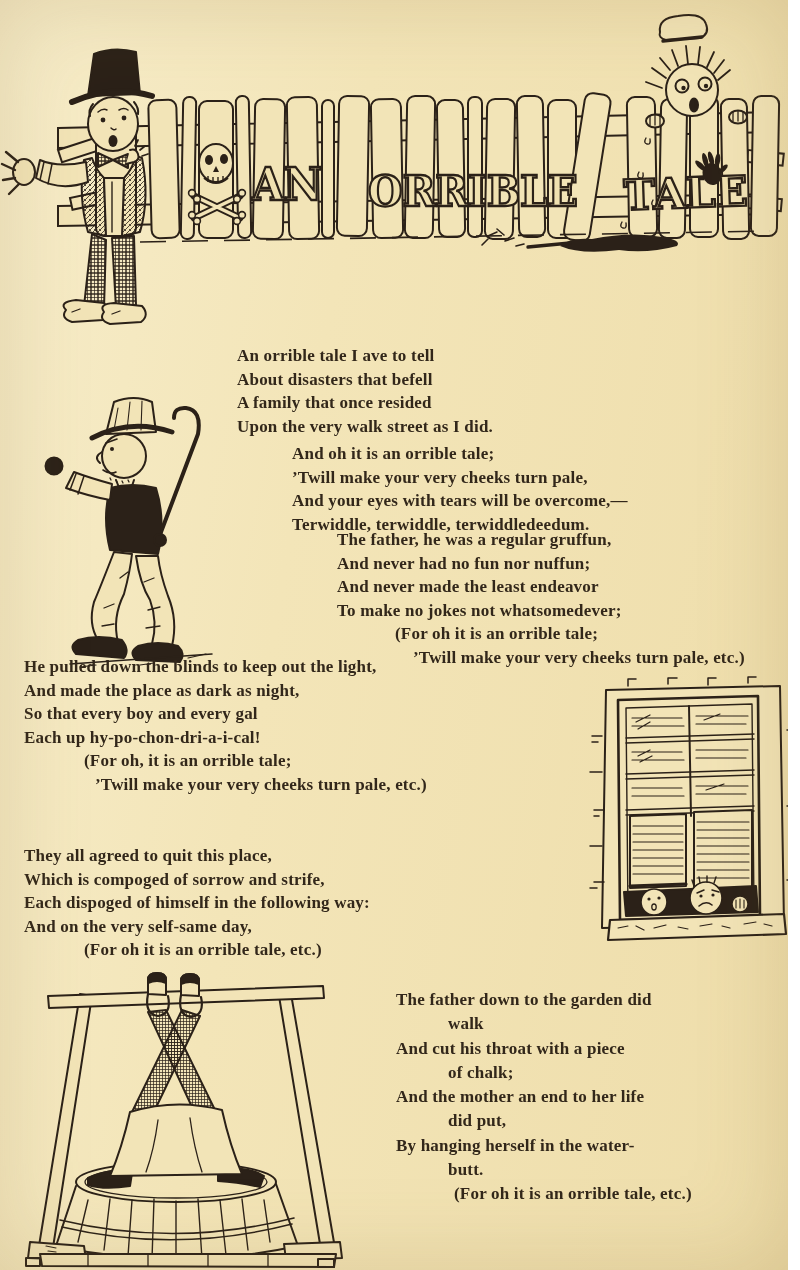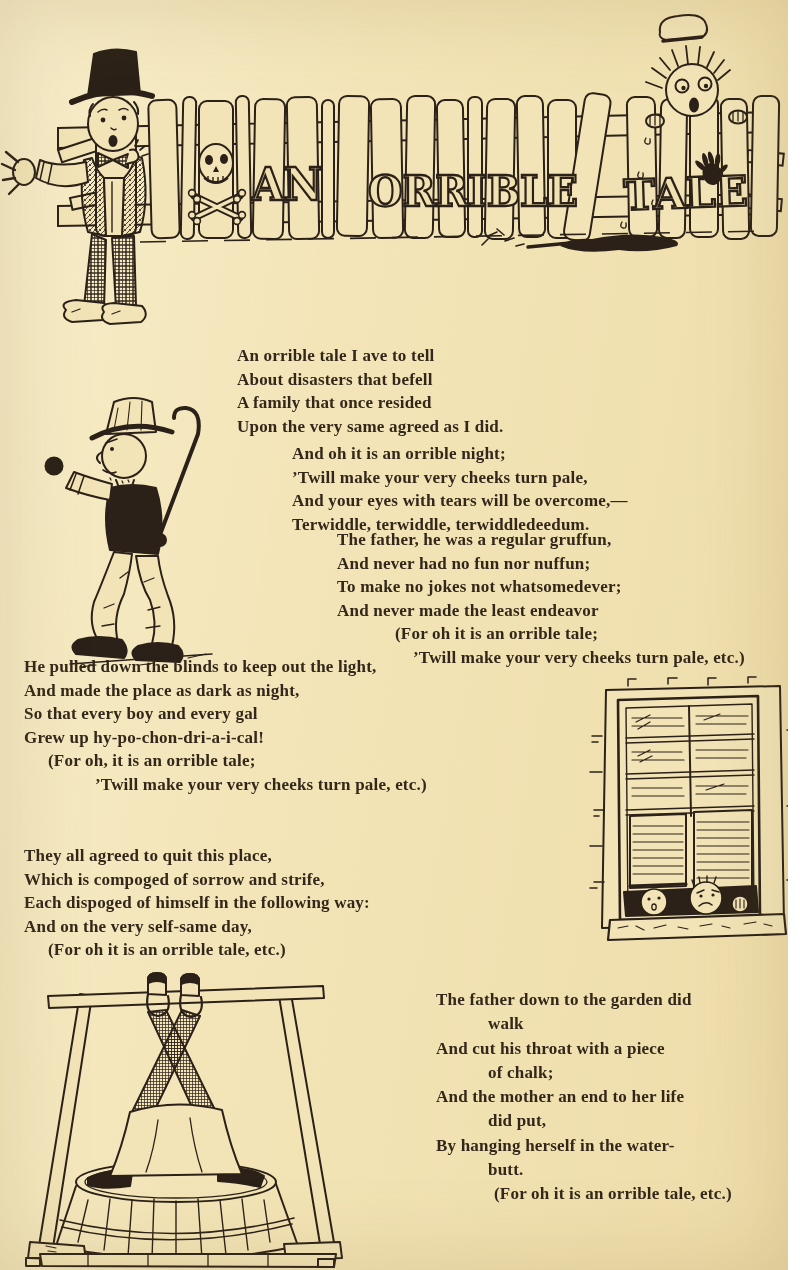--- a/index.html
+++ b/index.html
@@ -13,22 +13,22 @@
   .page::after{
     content:""; position:absolute; inset:0; pointer-events:none;
     box-shadow:inset 0 0 90px rgba(140,108,48,.22);
   }
   .illus { position:absolute; }
   .illus svg { display:block; }
   .stanza {
     position:absolute; font-size:17px; font-weight:bold;
     line-height:23.6px; letter-spacing:.2px; white-space:nowrap;
   }
-  .stanza.s6 { line-height:24.3px;margin-left:40px; }
-  .ind52{margin-left:52px}.ind58{margin-left:58px}.ind60{margin-left:24px}
+  .stanza.s6 { line-height:24.3px; }
+  .ind52{margin-left:52px}.ind58{margin-left:58px}.ind60{margin-left:60px}
   .ind71{margin-left:71px}.ind76{margin-left:76px}
   .banner-word{
     font-family:"DejaVu Serif",serif; font-weight:bold;
     fill:#f0e1b0; stroke:#2b2118; stroke-width:2.3px;
   }
 </style>
 </head>
 <body>
 
 <div class="page">
@@ -164,35 +164,35 @@
         <path d="M528 247 L570 243" stroke="#2b2118" stroke-width="3.4" stroke-linecap="round"></path>
         <path d="M488 236 l9 -4 M497 229 l7 6 M505 241 l9 -3 M516 246 l8 -2 M482 245 l6 -6" stroke="#2b2118" stroke-width="1.6" fill="none" stroke-linecap="round"></path>
       </g>
     </svg>
   </div>
 
   <div class="stanza" style="left:237px;top:344px">
     <div>An orrible tale I ave to tell</div>
     <div>About disasters that befell</div>
     <div>A family that once resided</div>
-    <div>Upon the very same agreed as I did.</div>
+    <div>Upon the very walk street as I did.</div>
   </div>
 
   <div class="stanza" style="left:292px;top:442px">
-    <div>And oh it is an orrible night;</div>
+    <div>And oh it is an orrible tale;</div>
     <div>’Twill make your very cheeks turn pale,</div>
     <div>And your eyes with tears will be overcome,—</div>
     <div>Terwiddle, terwiddle, terwiddledeedum.</div>
   </div>
 
   <div class="stanza" style="left:337px;top:528px">
     <div>The father, he was a regular gruffun,</div>
     <div>And never had no fun nor nuffun;</div>
+    <div>And never made the least endeavor</div>
     <div>To make no jokes not whatsomedever;</div>
-    <div>And never made the least endeavor</div>
     <div class="ind58">(For oh it is an orrible tale;</div>
     <div class="ind76">’Twill make your very cheeks turn pale, etc.)</div>
   </div>
 
   <div class="illus" style="left:40px;top:388px;width:205px;height:285px">
     <svg viewBox="0 0 205 285" width="205" height="285">
       <g stroke="#2b2118" stroke-width="2" fill="none" stroke-linecap="round" stroke-linejoin="round">
         <path d="M118 152 L158 46 Q162 22 146 20 Q134 19 134 30" stroke-width="4"></path>
         <circle cx="84" cy="68" r="22" fill="#f2e4b7"></circle>
         <path d="M62 64 q-9 5 -2 11"></path>
@@ -218,21 +218,21 @@
         <path d="M30 276 L172 266" stroke-width="1.5"></path>
         <path d="M40 279 l16 -2 M148 270 l18 -4 M100 277 l14 -2" stroke-width="1.2"></path>
       </g>
     </svg>
   </div>
 
   <div class="stanza" style="left:24px;top:655px">
     <div>He pulled down the blinds to keep out the light,</div>
     <div>And made the place as dark as night,</div>
     <div>So that every boy and every gal</div>
-    <div>Grew up hy-po-chon-dri-a-i-cal!</div>
+    <div>Each up hy-po-chon-dri-a-i-cal!</div>
     <div class="ind60">(For oh, it is an orrible tale;</div>
     <div class="ind71">’Twill make your very cheeks turn pale, etc.)</div>
   </div>
 
   <div class="stanza" style="left:24px;top:844px">
     <div>They all agreed to quit this place,</div>
     <div>Which is compoged of sorrow and strife,</div>
     <div>Each dispoged of himself in the following way:</div>
     <div>And on the very self-same day,</div>
     <div class="ind60">(For oh it is an orrible tale, etc.)</div>

